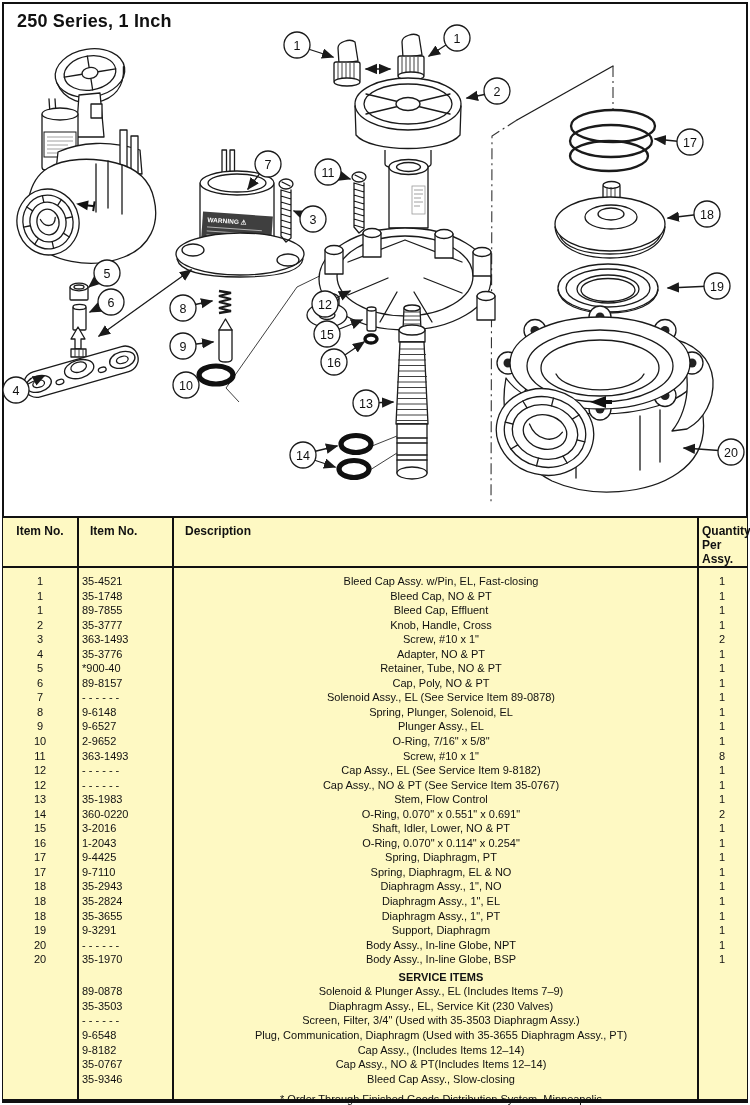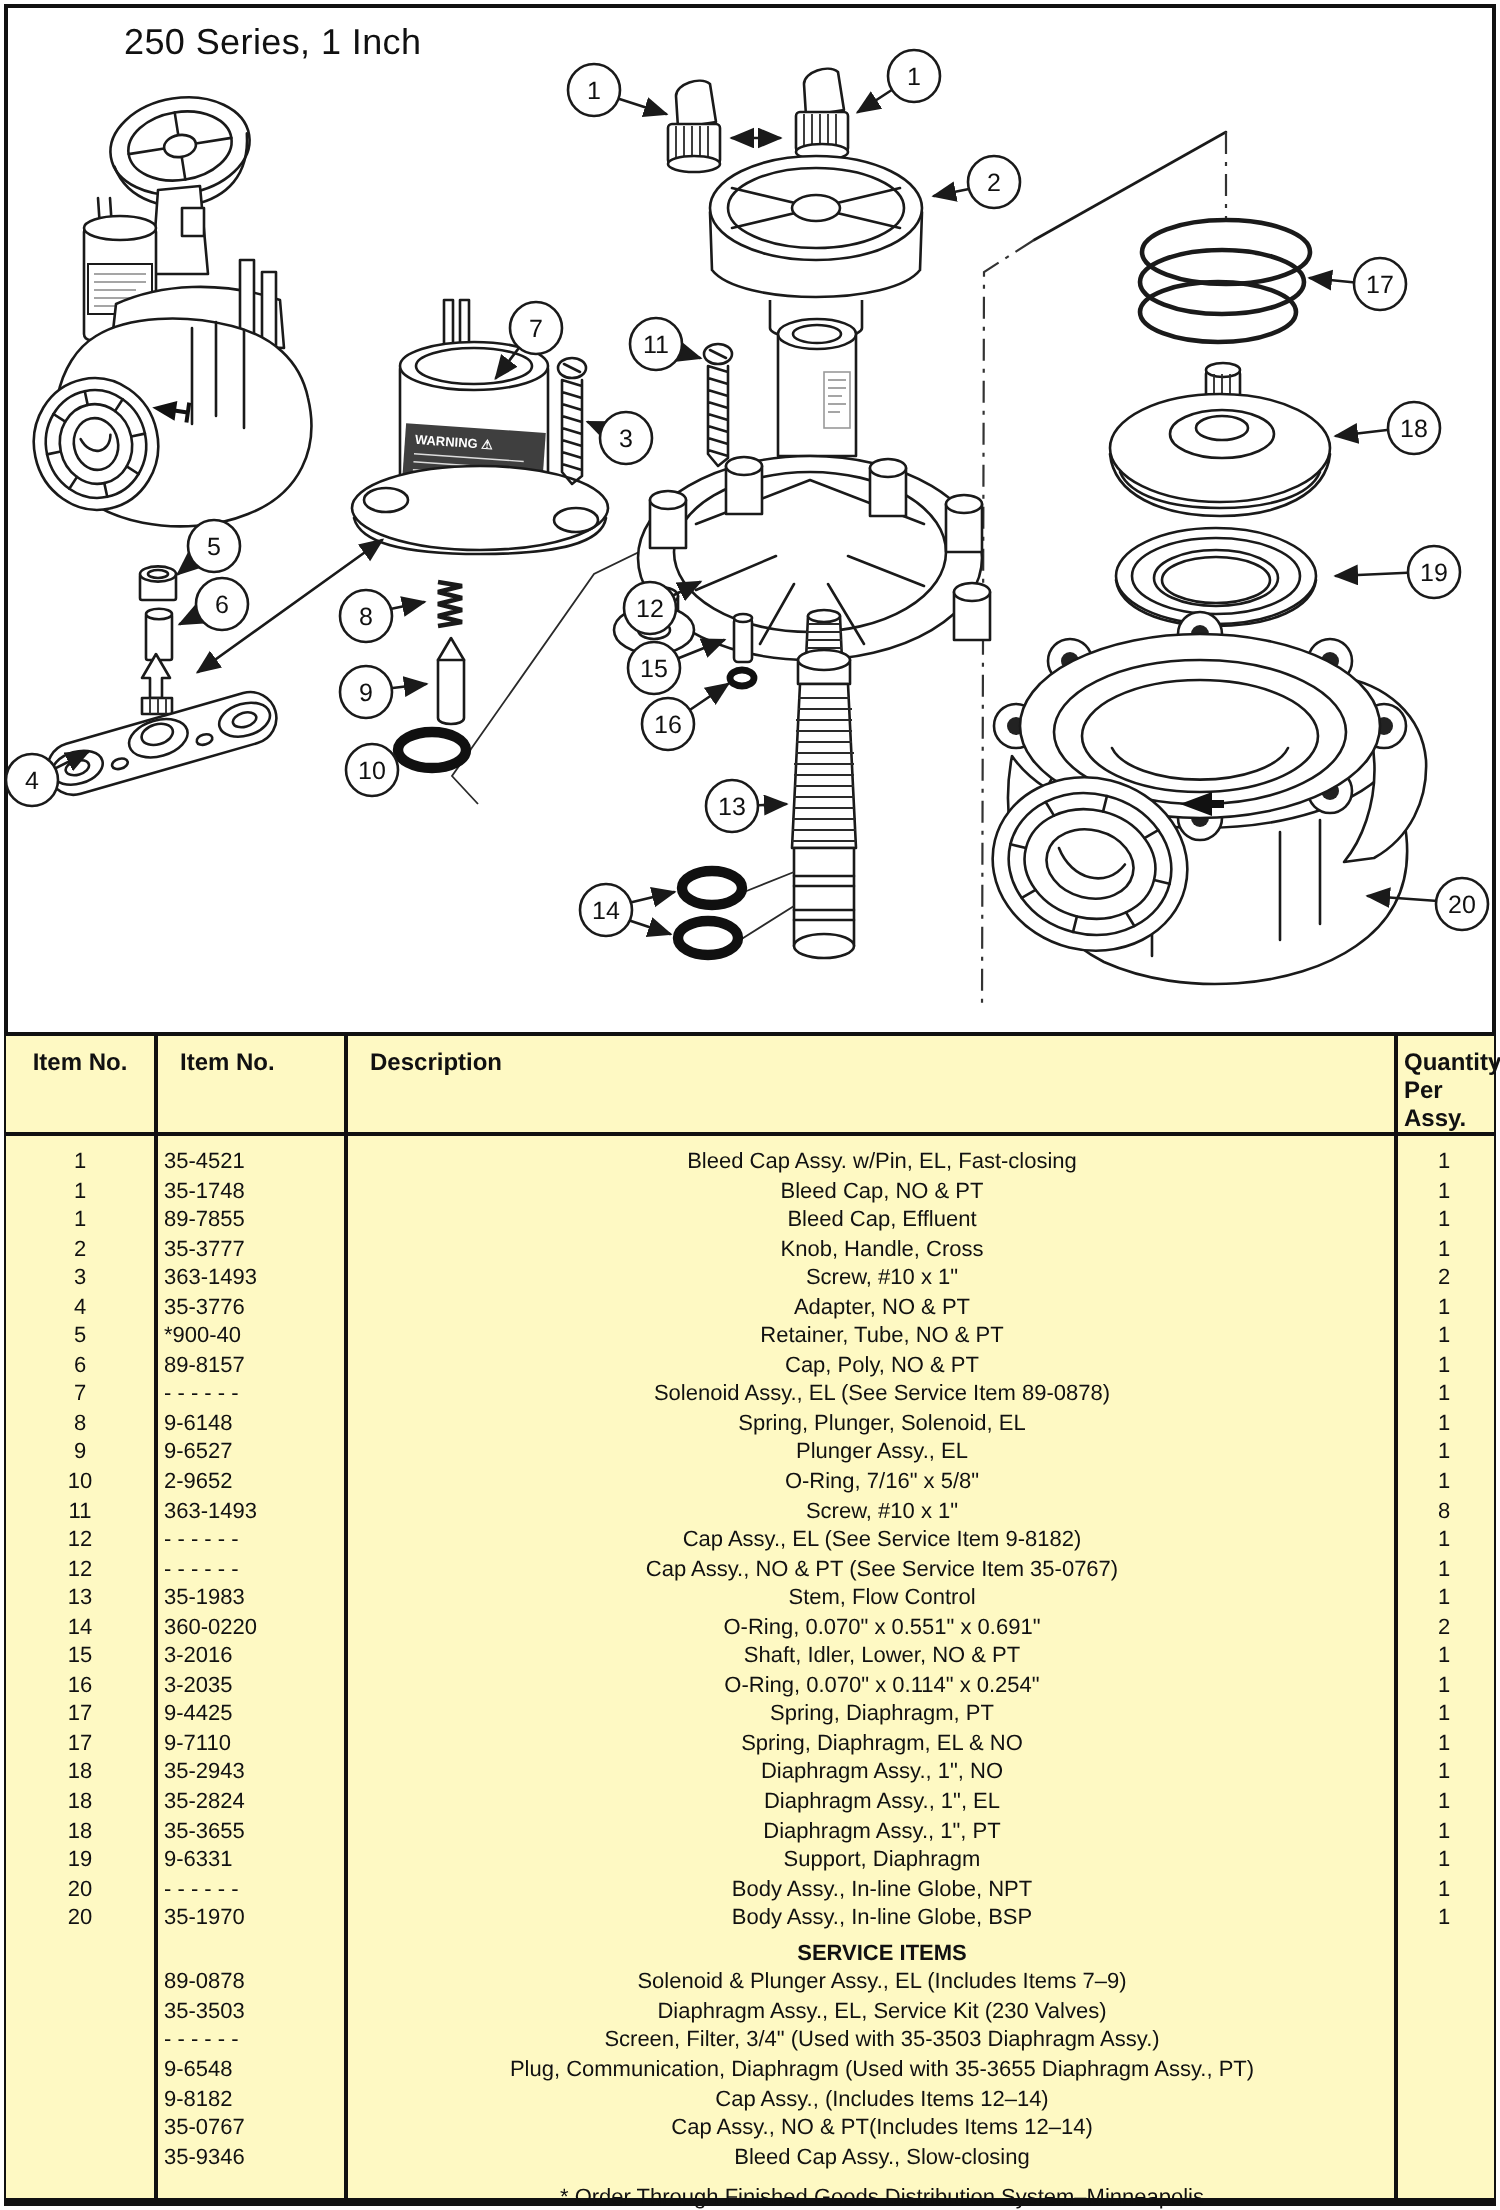--- a/index.html
+++ b/index.html
@@ -1,18 +1,18 @@
 <!DOCTYPE html>
 <html><head>
 <meta charset="utf-8">
 <style>
   html,body{margin:0;padding:0;background:#fff;}
   body{width:750px;height:1105px;position:relative;font-family:"Liberation Sans",sans-serif;color:#111;overflow:hidden;}
   .frame{position:absolute;left:2px;top:2px;right:2px;bottom:2px;border:2px solid #111;pointer-events:none;}
-  .title{position:absolute;left:17px;top:11px;font-size:18px;font-weight:normal;letter-spacing:.2px;margin-left:45px;}
+  .title{position:absolute;left:17px;top:11px;font-size:18px;font-weight:bold;letter-spacing:.2px;}
   .diagram{position:absolute;left:0;top:0;width:750px;height:516px;}
   
   .ptable{position:absolute;top:516px;left:3px;right:3px;height:581px;border-top:2px solid #111;border-bottom:2px solid #111;background:#fef9c3;display:flex;flex-direction:column;}
   .vline{position:absolute;top:0;bottom:0;width:2px;background:#111;}
   .vl1{left:74px}.vl2{left:169px}.vl3{left:694px}
   .pt-head{flex:0 0 39px;border-bottom:2px solid #111;display:grid;grid-template-columns:74px 95px 525px 1fr;font-weight:bold;font-size:12px;}
   .pt-head .hc{padding-top:6px;}
   .hc-item{text-align:center;}
   .hc-part{padding-left:13px;}
   .hc-desc{padding-left:13px;}
@@ -514,21 +514,21 @@
         <div class="cell c-qty">2</div>
       </div>
       <div class="pt-row">
         <div class="cell c-item">15</div>
         <div class="cell c-part">3-2016</div>
         <div class="cell c-desc">Shaft, Idler, Lower, NO &amp; PT</div>
         <div class="cell c-qty">1</div>
       </div>
       <div class="pt-row">
         <div class="cell c-item">16</div>
-        <div class="cell c-part">3-2035</div>
+        <div class="cell c-part">1-2043</div>
         <div class="cell c-desc">O-Ring, 0.070" x 0.114" x 0.254"</div>
         <div class="cell c-qty">1</div>
       </div>
       <div class="pt-row">
         <div class="cell c-item">17</div>
         <div class="cell c-part">9-4425</div>
         <div class="cell c-desc">Spring, Diaphragm, PT</div>
         <div class="cell c-qty">1</div>
       </div>
       <div class="pt-row">
@@ -550,21 +550,21 @@
         <div class="cell c-qty">1</div>
       </div>
       <div class="pt-row">
         <div class="cell c-item">18</div>
         <div class="cell c-part">35-3655</div>
         <div class="cell c-desc">Diaphragm Assy., 1", PT</div>
         <div class="cell c-qty">1</div>
       </div>
       <div class="pt-row">
         <div class="cell c-item">19</div>
-        <div class="cell c-part">9-6331</div>
+        <div class="cell c-part">9-3291</div>
         <div class="cell c-desc">Support, Diaphragm</div>
         <div class="cell c-qty">1</div>
       </div>
       <div class="pt-row">
         <div class="cell c-item">20</div>
         <div class="cell c-part">- - - - - -</div>
         <div class="cell c-desc">Body Assy., In-line Globe, NPT</div>
         <div class="cell c-qty">1</div>
       </div>
       <div class="pt-row">

